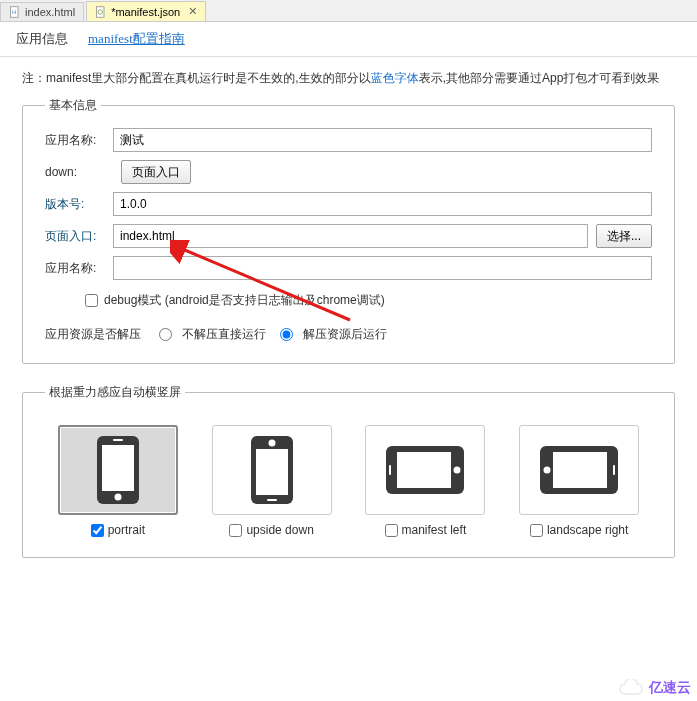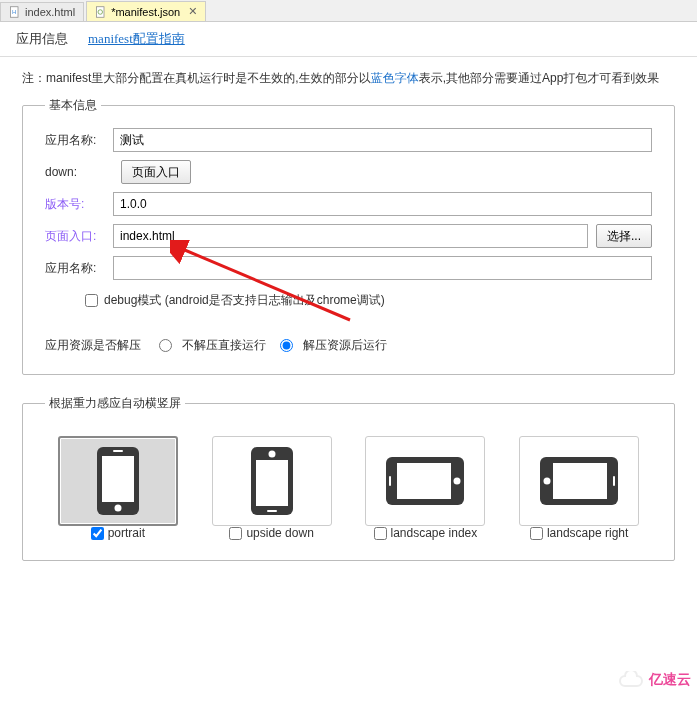--- a/index.html
+++ b/index.html
@@ -67,21 +67,21 @@
       align-items: center;
       margin-bottom: 8px;
     }
     .form-label {
       width: 68px;
       text-align: left;
       font-size: 12px;
       color: #333;
       flex-shrink: 0;
     }
-    .form-label.link { color: #8b5cf6; }
+    .form-label.link { color: #0c4a6e; }
     .form-input {
       flex: 1;
       height: 24px;
       border: 1px solid #aaa;
       padding: 2px 6px;
       font-size: 12px;
       background: #fff;
     }
     .btn {
       margin-left: 8px;
@@ -102,21 +102,21 @@
       gap: 4px;
     }
     .checkbox-row input[type=checkbox] { margin-right: 2px; }
     .checkbox-row .link { color: #1a6fc9; text-decoration: underline; cursor: pointer; }
     .checkbox-row .linktext { color: #1a6fc9; }
 
     .radio-row {
       display: flex;
       align-items: center;
       gap: 14px;
-      margin-top: 28px;
+      margin-top: 17px;
       font-size: 12px;
     }
     .radio-row .lbl { width: auto; margin-right: 4px; }
     .radio-opt { display: flex; align-items: center; gap: 10px; }
 
     
     .arrow {
       position: absolute;
       left: 170px;
       top: 240px;
@@ -127,20 +127,21 @@
     .orient-grid {
       display: flex;
       justify-content: space-around;
       padding: 10px 0 0 0;
       gap: 8px;
     }
     .orient-item {
       display: flex;
       flex-direction: column;
       align-items: center;
+      gap: 8px;
     }
     .orient-icon-box {
       width: 120px;
       height: 90px;
       border: 1px solid #ccc;
       background: #fff;
       border-radius: 3px;
       display: flex;
       align-items: center;
       justify-content: center;
@@ -149,23 +150,23 @@
       background: #d9d9d9;
       border: 2px solid #888;
       box-shadow: inset 0 0 0 1px #fff;
     }
     .orient-check { display: flex; align-items: center; gap: 4px; font-size: 12px; }
 
     
     .watermark {
       position: absolute;
       right: 6px;
-      bottom: 12px;
+      bottom: 4px;
       font-size: 14px;
-      color: #ec4899;
+      color: #8b5cf6;
       display: flex;
       align-items: center;
       gap: 4px;
       font-weight: bold;
     }
     .watermark svg { opacity: 0.35; }
   </style>
 </head>
 <body>
 
@@ -283,21 +284,21 @@
         <div class="orient-icon-box">
           <svg width="80" height="50" viewBox="0 0 80 50">
             <rect x="1" y="1" width="78" height="48" rx="6" fill="#3a3a3a"></rect>
             <rect x="12" y="7" width="54" height="36" fill="#fff"></rect>
             <circle cx="72" cy="25" r="3.5" fill="#fff"></circle>
             <rect x="4" y="20" width="2" height="10" rx="1" fill="#fff"></rect>
           </svg>
         </div>
         <label class="orient-check">
           <input type="checkbox" style="">
-          <span>landscape index</span>
+          <span>manifest left</span>
         </label>
       </div>
 
       <div class="orient-item">
         <div class="orient-icon-box">
           <svg width="80" height="50" viewBox="0 0 80 50">
             <rect x="1" y="1" width="78" height="48" rx="6" fill="#3a3a3a"></rect>
             <rect x="14" y="7" width="54" height="36" fill="#fff"></rect>
             <circle cx="8" cy="25" r="3.5" fill="#fff"></circle>
             <rect x="74" y="20" width="2" height="10" rx="1" fill="#fff"></rect>

